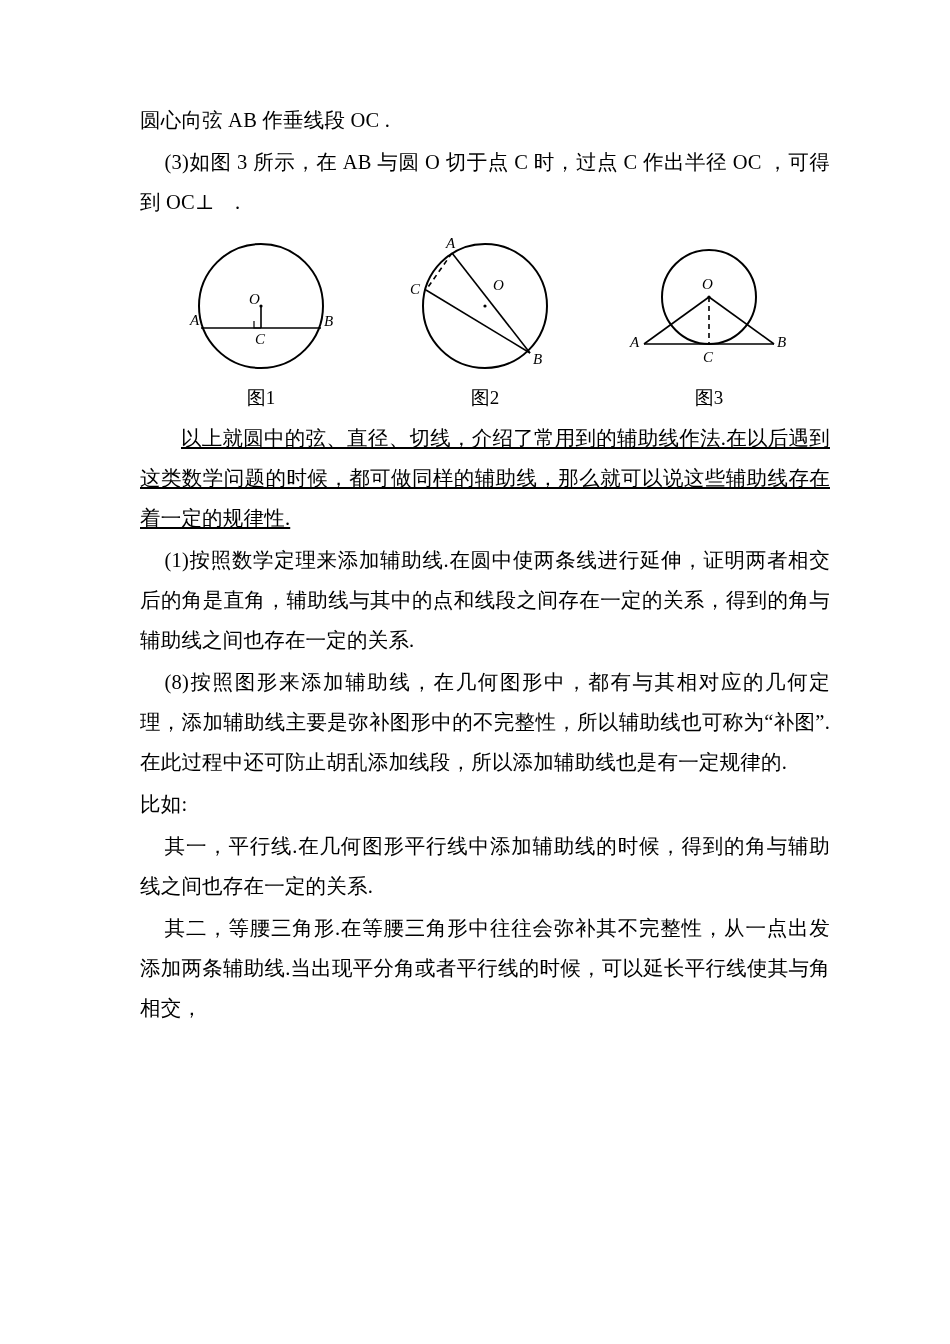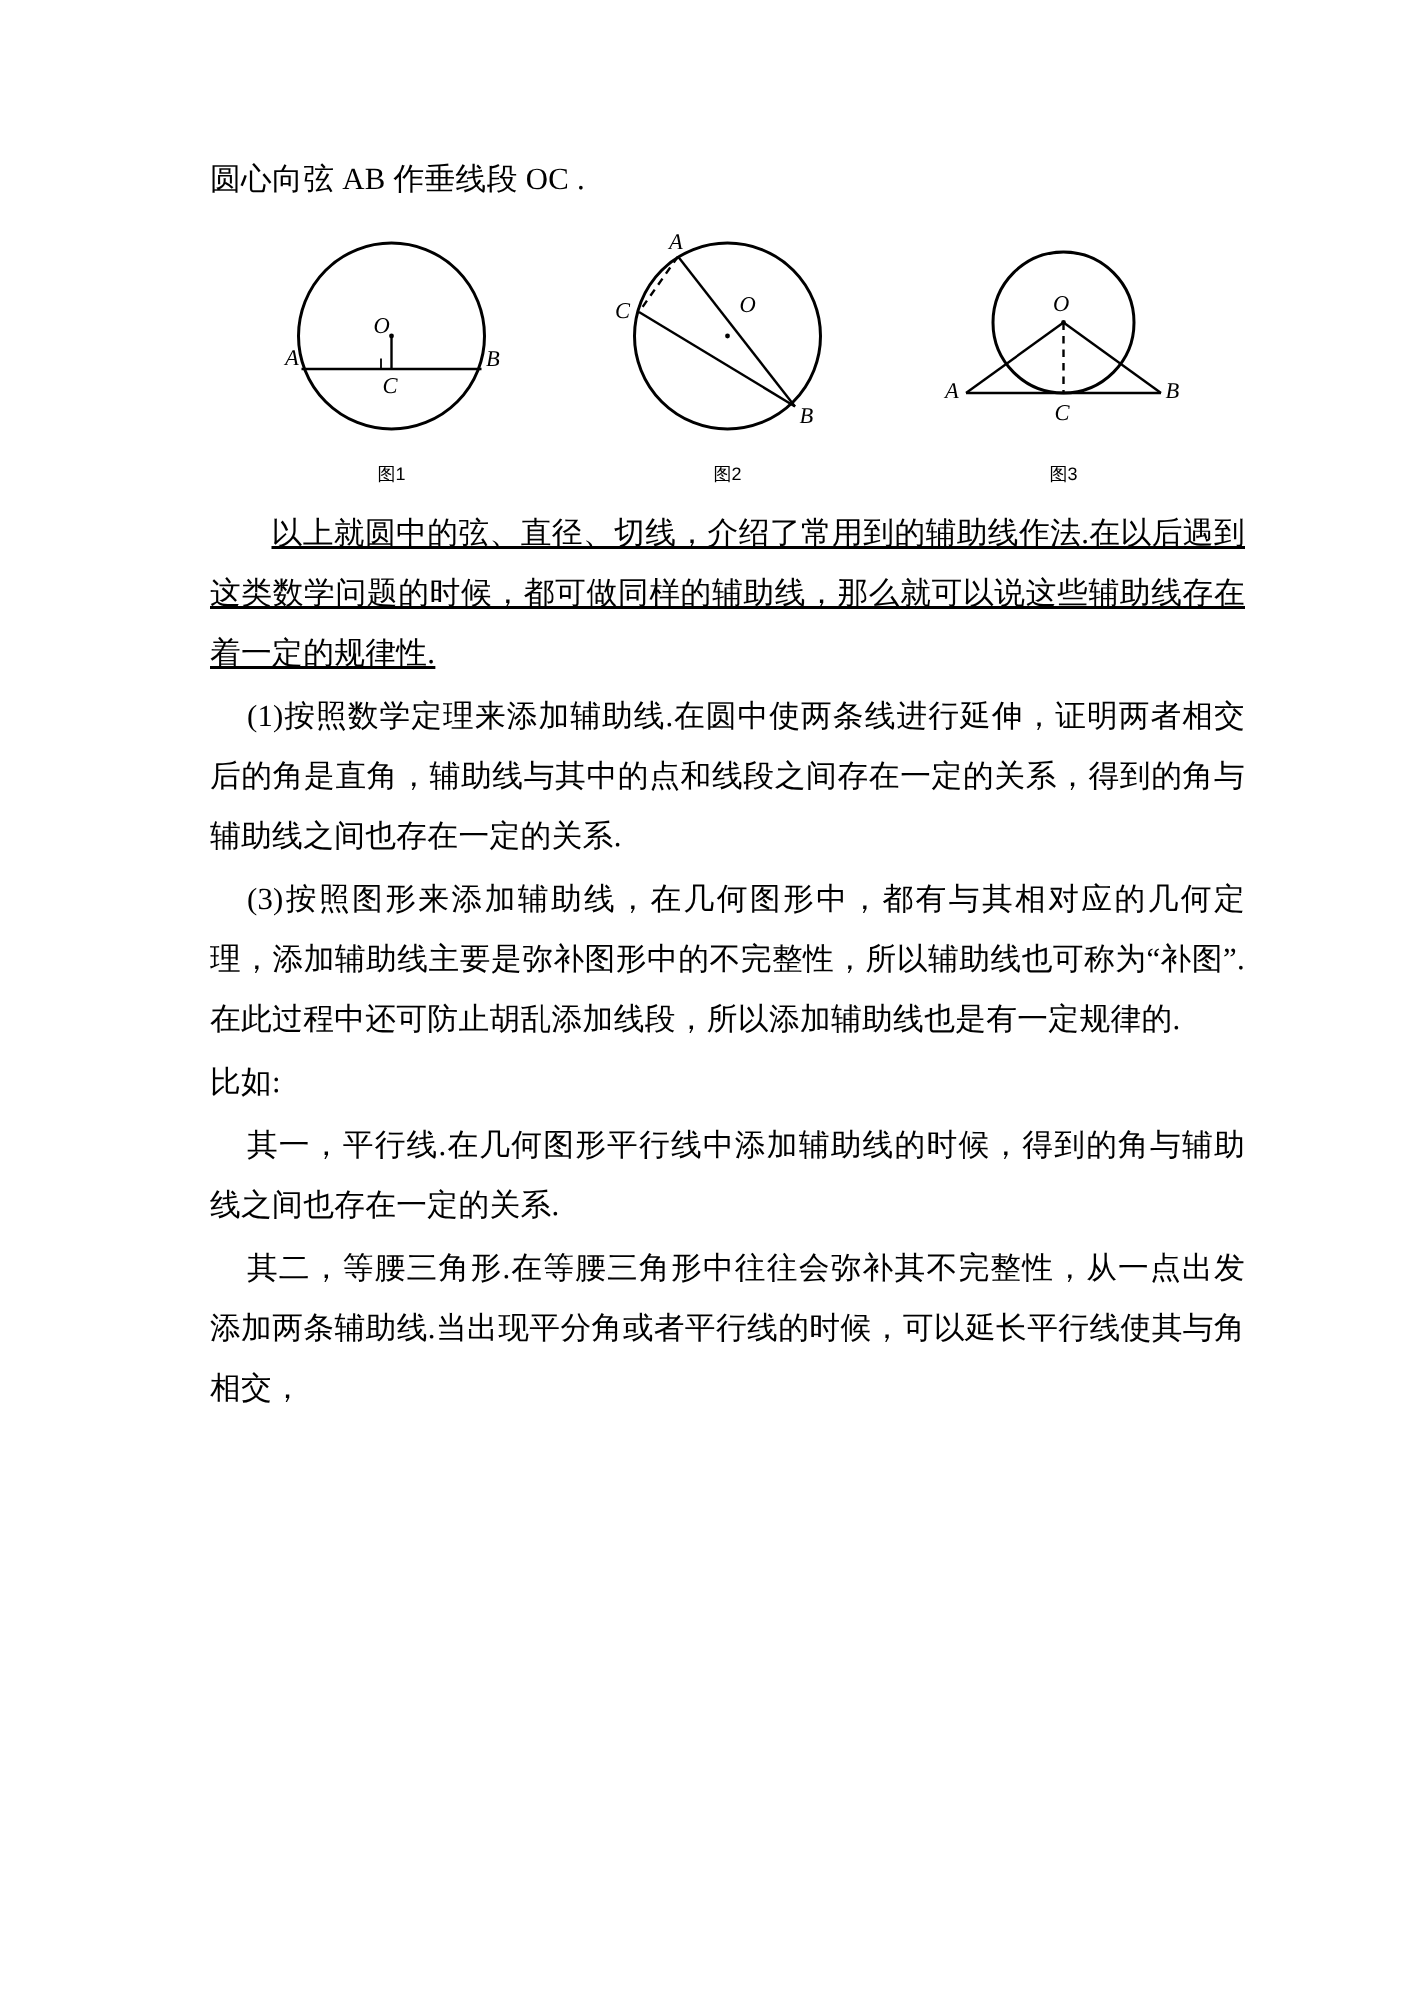--- a/index.html
+++ b/index.html
@@ -48,35 +48,36 @@
     display: flex;
     justify-content: center;
     gap: 34px;
   }
   .figure {
     display: flex;
     flex-direction: column;
     align-items: center;
   }
   .figure-caption {
-    font-size: 12px;
+    font-size: 19px;
     margin-top: 2px;
-    font-family: Liberation Sans, sans-serif;
+    font-family: Liberation Serif, serif;
     line-height: 20px;
   }
   svg { display: block; }
 </style>
 </head>
 <body>
 
 <div class="page">
 
   <p class="">圆心向弦 AB 作垂线段 OC .</p>
 
 
+  <p class="indent-small">(3)如图 3 所示，在 AB 与圆 O 切于点 C 时，过点 C 作出半径 OC ，可得到 OC⊥　.</p>
 
   <div class="figure-block">
 
     <div class="figure">
       <svg width="190" height="152" viewBox="0 0 190 152">
         <circle cx="95" cy="72" r="62" fill="none" stroke="#000" stroke-width="2"></circle>
 
         <line x1="35" y1="94" x2="155" y2="94" stroke="#000" stroke-width="1.6"></line>
 
         <line x1="95" y1="72" x2="95" y2="94" stroke="#000" stroke-width="1.6"></line>
@@ -130,21 +131,21 @@
     </div>
 
   </div>
 
   <p class="indent">以上就圆中的弦、直径、切线，介绍了常用到的辅助线作法.在以后遇到这类数学问题的时候，都可做同样的辅助线，那么就可以说这些辅助线存在着一定的规律性.</p>
 
 
 
   <p class="indent-small">(1)按照数学定理来添加辅助线.在圆中使两条线进行延伸，证明两者相交后的角是直角，辅助线与其中的点和线段之间存在一定的关系，得到的角与辅助线之间也存在一定的关系.</p>
 
-  <p class="indent-small">(3)按照图形来添加辅助线，在几何图形中，都有与其相对应的几何定理，添加辅助线主要是弥补图形中的不完整性，所以辅助线也可称为“补图”.在此过程中还可防止胡乱添加线段，所以添加辅助线也是有一定规律的.</p>
+  <p class="indent-small">(8)按照图形来添加辅助线，在几何图形中，都有与其相对应的几何定理，添加辅助线主要是弥补图形中的不完整性，所以辅助线也可称为“补图”.在此过程中还可防止胡乱添加线段，所以添加辅助线也是有一定规律的.</p>
 
   <p>比如:</p>
 
   <p class="indent-small">其一，平行线.在几何图形平行线中添加辅助线的时候，得到的角与辅助线之间也存在一定的关系.</p>
 
   <p class="indent-small">其二，等腰三角形.在等腰三角形中往往会弥补其不完整性，从一点出发添加两条辅助线.当出现平分角或者平行线的时候，可以延长平行线使其与角相交，</p>
 
 </div>
 
 </body></html>

